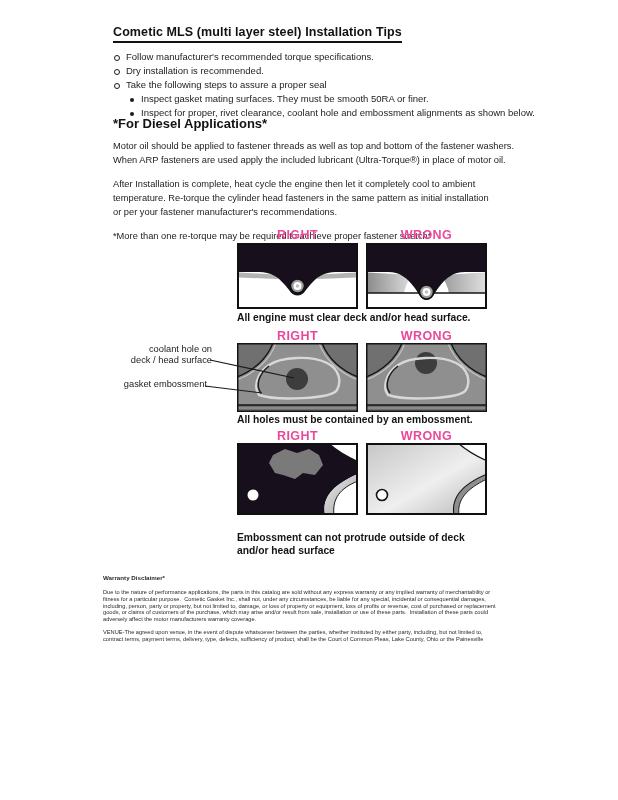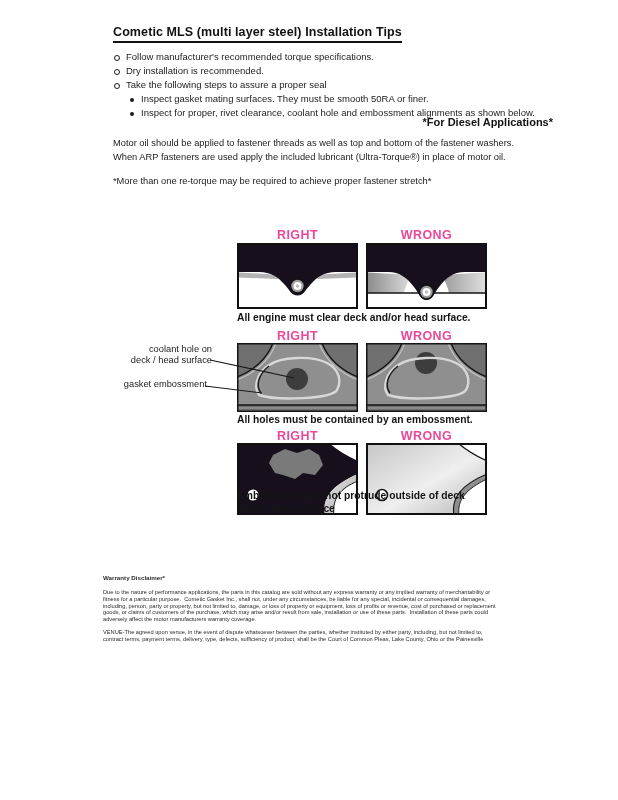--- a/index.html
+++ b/index.html
@@ -18,21 +18,21 @@
   .tips-list li .o-bullet{
     position:absolute;left:1px;top:4.5px;width:4px;height:4px;border:1px solid #1c1c1c;
     border-radius:50%;background:#fff;
   }
   .tips-list li.sub{margin-left:15px;}
   .tips-list li.sub .f-bullet{
     position:absolute;left:2px;top:5.5px;width:4px;height:4px;border-radius:50%;background:#1c1c1c;
   }
   
   .diesel{position:absolute;left:113px;top:116px;width:440px;}
-  .diesel h2{font-size:11px;font-weight:bold;color:#121212;margin:0 0 8px 0;text-align:right;}
+  .diesel h2{font-size:13px;font-weight:bold;color:#121212;margin:0 0 8px 0;}
   .diesel p{font-size:9.3px;line-height:14px;margin:0 0 10px 0;white-space:pre;}
   
   .dg-label{position:absolute;width:121px;text-align:center;font-size:12.5px;font-weight:bold;color:#ec4899;letter-spacing:.4px;}
   .dg-panel{position:absolute;width:121px;}
   .dg-panel svg{display:block;}
   .dg-caption{position:absolute;font-size:10.3px;font-weight:bold;color:#141414;line-height:13px;white-space:pre-line;}
   .anno{position:absolute;text-align:right;font-size:9.3px;line-height:11px;color:#1c1c1c;white-space:pre-line;}
   .connector-overlay{position:absolute;left:200px;top:348px;width:110px;height:52px;z-index:5;pointer-events:none;}
   
   .warranty{position:absolute;left:103px;top:574px;width:420px;color:#2a2a2a;}
@@ -54,20 +54,23 @@
       <li><span class="o-bullet"></span><span>Take the following steps to assure a proper seal</span></li>
       <li class="sub"><span class="f-bullet"></span><span>Inspect gasket mating surfaces.  They must be smooth 50RA or finer.</span></li>
       <li class="sub"><span class="f-bullet"></span><span>Inspect for proper, rivet clearance, coolant hole and embossment alignments as shown below.</span></li>
     </ul>
   </div>
 
   <div class="diesel">
     <h2>*For Diesel Applications*</h2>
     <p>Motor oil should be applied to fastener threads as well as top and bottom of the fastener washers.
 When ARP fasteners are used apply the included lubricant (Ultra-Torque®) in place of motor oil.</p>
+    <p>After Installation is complete, heat cycle the engine then let it completely cool to ambient
+temperature. Re-torque the cylinder head fasteners in the same pattern as initial installation
+or per your fastener manufacturer's recommendations.</p>
     <p>*More than one re-torque may be required to achieve proper fastener stretch*</p>
   </div>
 
   <div class="dg-label" style="left:237px;top:228px;">RIGHT</div>
   <div class="dg-label" style="left:366px;top:228px;">WRONG</div>
 
   <div class="dg-panel" style="left:237px;top:243px;">
     <svg width="121" height="66" viewBox="0 0 121 66">
       <rect width="121" height="66" fill="#ffffff"></rect>
       <path d="M2,29.5 L46,32 L40,36 L2,34.5 Z" fill="#b3b3b3"></path>
@@ -183,21 +186,21 @@
       <rect width="121" height="72" fill="#ffffff"></rect>
       <path d="M0,0 L92,0 C100,7 110,13 121,18 L121,31 C95,42 85,55 88,72 L0,72 Z" fill="url(#gD)"></path>
       <path d="M92,0 C100,7 110,13 121,18" stroke="#141414" stroke-width="1.3" fill="none"></path>
       <path d="M121,31 C95,42 85,55 88,72 L93,72 C91,57 100,46 121,36 Z" fill="#8e8e8e"></path>
       <path d="M121,31 C95,42 85,55 88,72" stroke="#141414" stroke-width="1.1" fill="none"></path>
       <path d="M121,36 C100,46 91,57 93,72" stroke="#141414" stroke-width="0.9" fill="none"></path>
       <circle cx="16" cy="52" r="5.5" fill="#ffffff" stroke="#141414" stroke-width="1.6"></circle>
       <rect x="1" y="1" width="119" height="70" fill="none" stroke="#101010" stroke-width="2"></rect>
     </svg>
   </div>
-  <div class="dg-caption" style="left:237px;top:489px;">Embossment can not protrude outside of deck
+  <div class="dg-caption" style="left:237px;top:531px;">Embossment can not protrude outside of deck
 and/or head surface</div>
 
   <div class="warranty">
     <h3>Warranty Disclaimer*</h3>
     <p>Due to the nature of performance applications, the parts in this catalog are sold without any express warranty or any implied warranty of merchantability or
 fitness for a particular purpose.  Cometic Gasket Inc., shall not, under any circumstances, be liable for any special, incidental or consequential damages,
 including, person, party or property, but not limited to, damage, or loss of property or equipment, loss of profits or revenue, cost of purchased or replacement
 goods, or claims of customers of the purchase, which may arise and/or result from sale, installation or use of these parts.  Installation of these parts could
 adversely affect the motor manufacturers warranty coverage.</p>
     <p>VENUE-The agreed upon venue, in the event of dispute whatsoever between the parties, whether instituted by either party, including, but not limited to,

